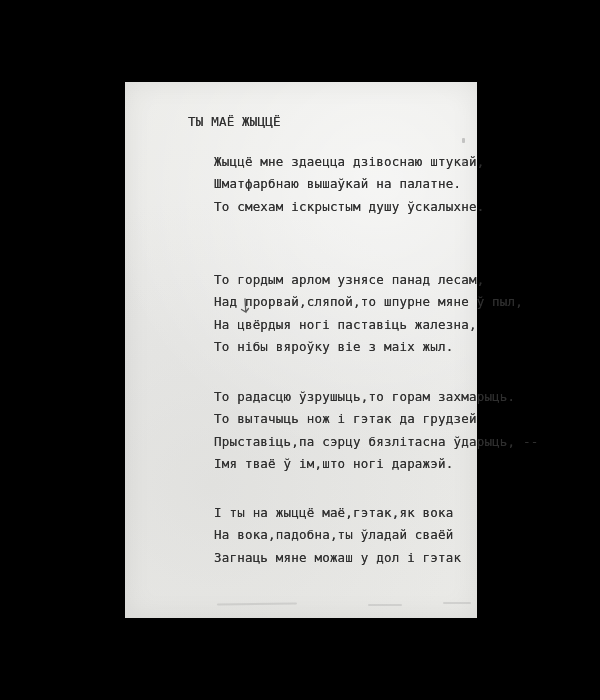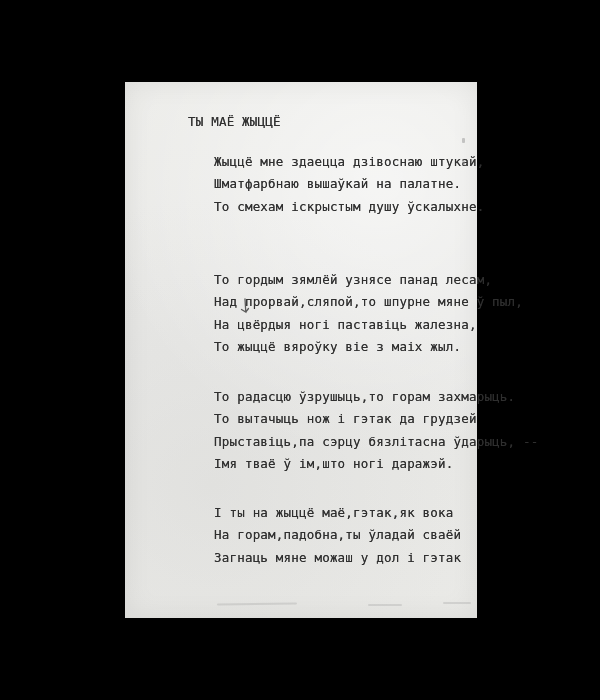--- a/index.html
+++ b/index.html
@@ -86,36 +86,36 @@
 
     <div class="ink poem-title">ТЫ МАЁ ЖЫЦЦЁ</div>
 
     <div class="stanza stanza-1">
       <div class="ink line">Жыццё мне здаецца дзівоснаю штукай,</div>
       <div class="ink line">Шматфарбнаю вышаўкай на палатне.</div>
       <div class="ink line">То смехам іскрыстым душу ўскалыхне.</div>
     </div>
 
     <div class="stanza stanza-2">
-      <div class="ink line">То гордым зямлёй узнясе панад лесам,</div>
+      <div class="ink line">То гордым арлом узнясе панад лесам,</div>
       <div class="ink line">Над прорвай,сляпой,то шпурне мяне ў пыл,</div>
       <div class="ink line">На цвёрдыя ногі паставіць жалезна,</div>
-      <div class="ink line">То жыццё вяроўку віе з маіх жыл.</div>
+      <div class="ink line">То нібы вяроўку віе з маіх жыл.</div>
     </div>
 
     <div class="stanza stanza-3">
       <div class="ink line">То радасцю ўзрушыць,то горам захмарыць.</div>
       <div class="ink line">То вытачыць нож і гэтак да грудзей</div>
       <div class="ink line">Прыставіць,па сэрцу бязлітасна ўдарыць, --</div>
       <div class="ink line">Імя тваё ў ім,што ногі даражэй.</div>
     </div>
 
     <div class="stanza stanza-4">
       <div class="ink line">І ты на жыццё маё,гэтак,як вока</div>
-      <div class="ink line">На горам,падобна,ты ўладай сваёй</div>
+      <div class="ink line">На вока,падобна,ты ўладай сваёй</div>
       <div class="ink line">Загнаць мяне можаш у дол і гэтак</div>
     </div>
 
     <svg class="pencil-mark" viewBox="0 0 12 22" xmlns="http://www.w3.org/2000/svg">
       <path d="M6 1 L6.8 14 L2.5 11.5 M6.8 14 L9.5 10.5" fill="none" stroke="rgba(55,55,55,0.8)" stroke-width="1.3" stroke-linecap="round"></path>
     </svg>
 
     <div class="speck speck-1"></div>
     <div class="speck speck-2"></div>
     <div class="smudge smudge-1"></div>

